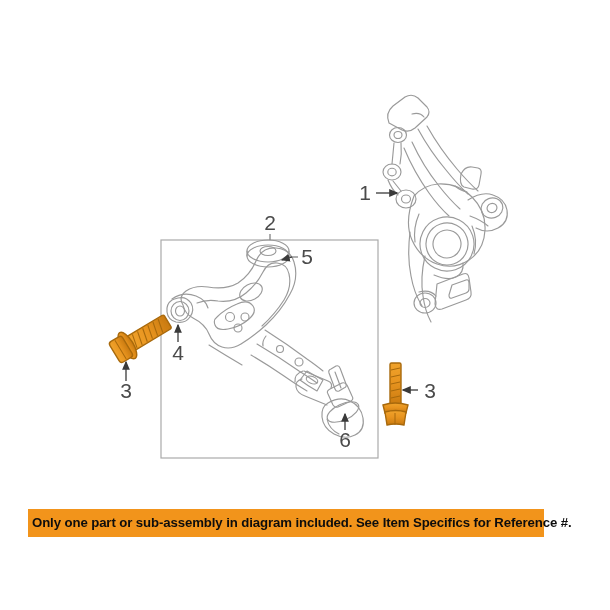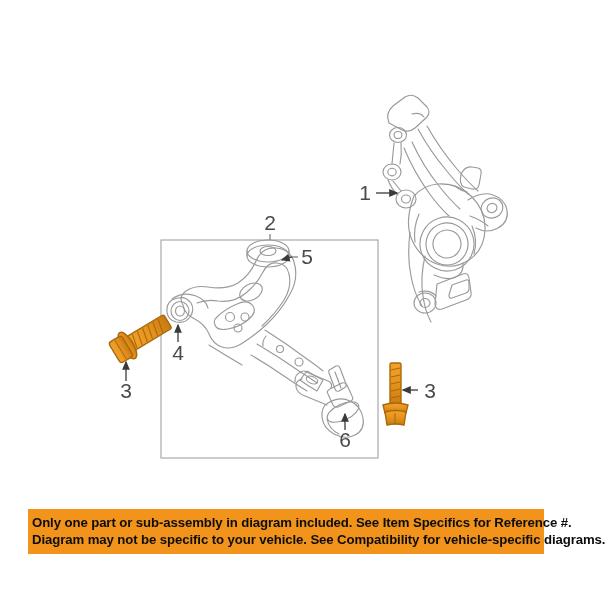--- a/index.html
+++ b/index.html
@@ -267,16 +267,15 @@
 
     <g>
       <text class="callout-label" x="430" y="398" text-anchor="middle">3</text>
       <line x1="418" y1="390" x2="403" y2="390" stroke="#3a3a3a" stroke-width="1.3" marker-end="url(#arrowhead)"></line>
     </g>
 
   </svg>
 
   <div class="disclaimer-banner">
     <div class="disclaimer-line">Only one part or sub-assembly in diagram included. See Item Specifics for Reference #.</div>
-    <div class="disclaimer-line">Diagram may not be specific to your vehicle. See Compatibility for vehicle-specific diagrams.</div>
   </div>
 
 </div>
 
 </body></html>

